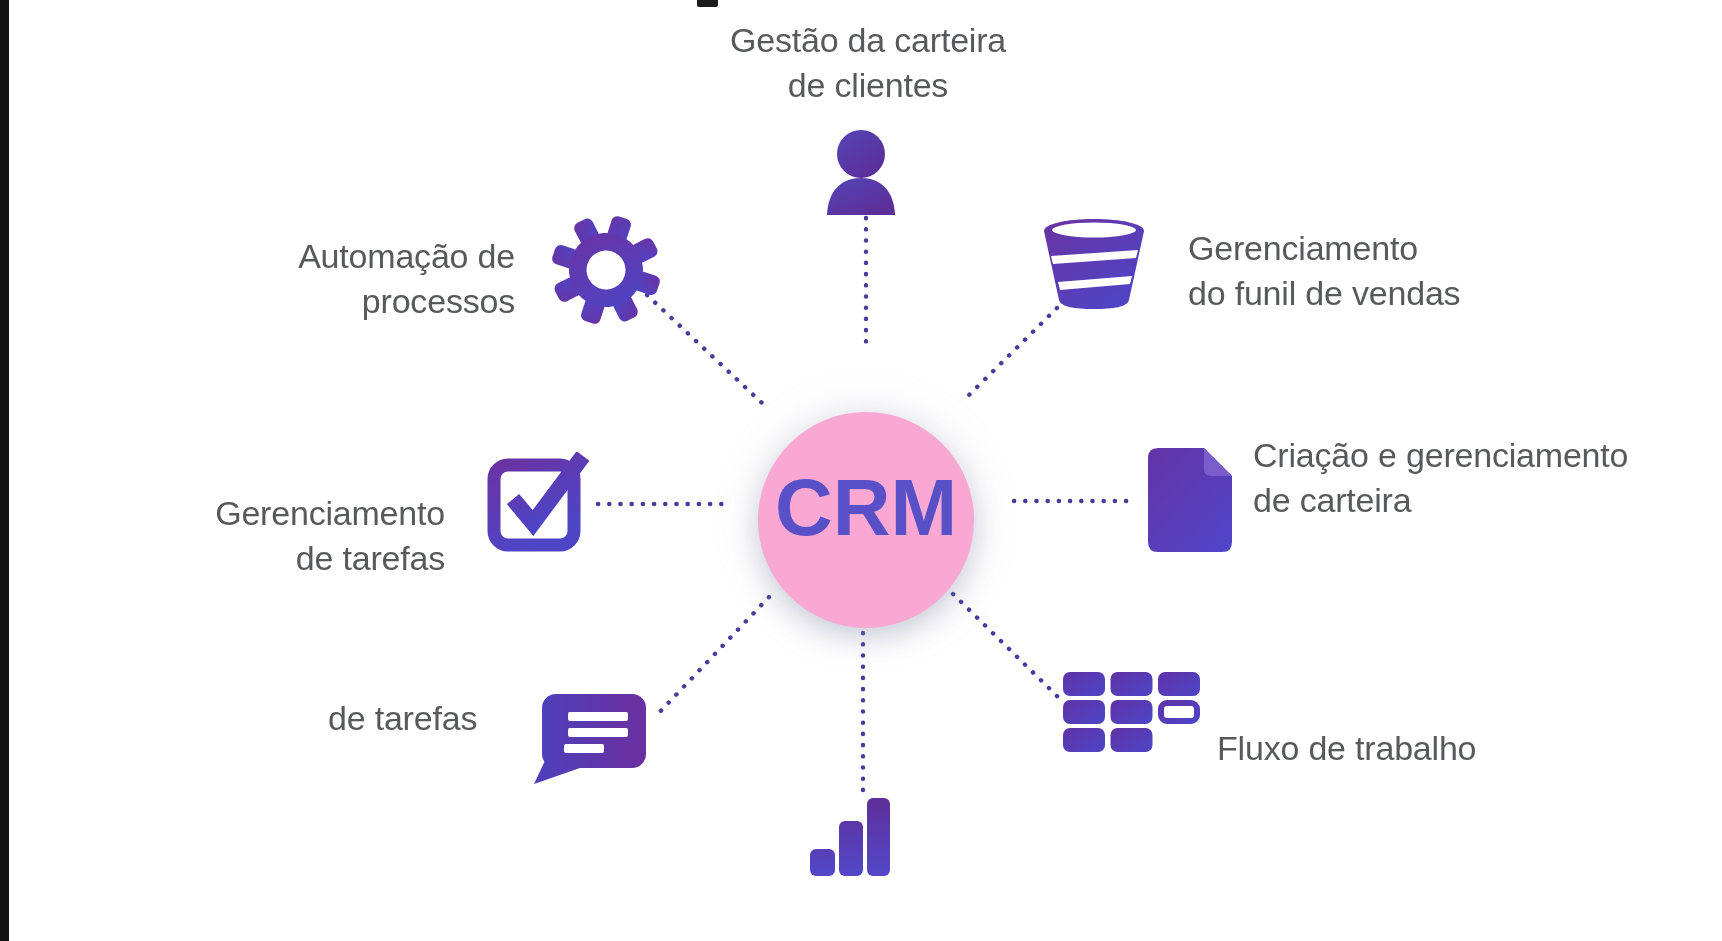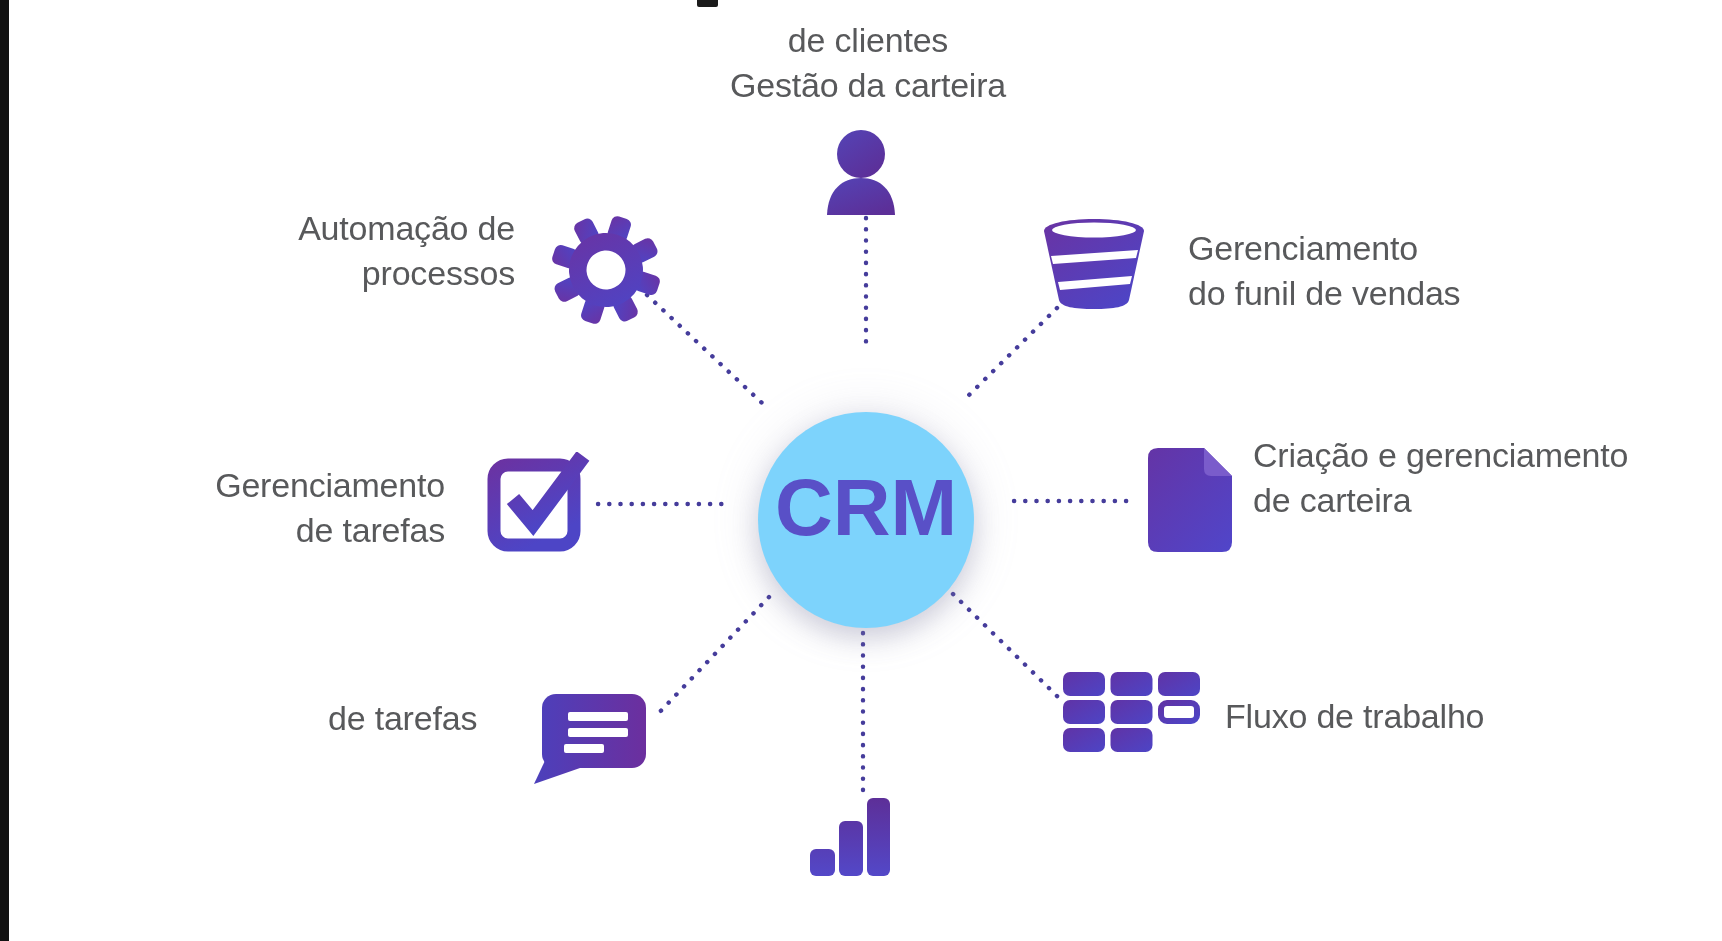--- a/index.html
+++ b/index.html
@@ -14,34 +14,34 @@
     position:absolute;left:0;top:0;width:9px;height:941px;
     background:#121212;
   }
   .top-smudge{
     position:absolute;left:697px;top:0;width:21px;height:7px;
     background:#1b1b1b;border-radius:0 0 2px 2px;
   }
   .connectors{position:absolute;left:0;top:0;pointer-events:none;}
   .center-circle{
     position:absolute;left:758px;top:412px;width:216px;height:216px;
-    border-radius:50%;background:#7dd3fc;
+    border-radius:50%;background:#f9a8d4;
     box-shadow:0 10px 26px rgba(128,128,158,.32), 0 0 48px rgba(150,150,185,.20);
     display:flex;align-items:center;justify-content:center;
   }
   .crm-text{
     font-size:80px;font-weight:700;color:#5950c7;
     letter-spacing:0;transform:translateY(-12px);
   }
   .label{
     position:absolute;
     font-size:34px;line-height:45px;color:#58595b;
     letter-spacing:-0.2px;white-space:nowrap;
   }
-  .label.align-right{text-align:right;}
+  .label.align-right{text-align:right;margin-top:28px;}
   .label.align-center{text-align:center;}
   .icon{position:absolute;}
   .icon svg{display:block;width:100%;height:100%;}
 </style>
 </head>
 <body>
 
 <div class="canvas">
 
   <div class="edge-bar"></div>
@@ -58,22 +58,22 @@
       <line x1="769" y1="597" x2="656" y2="716"></line>
       <line x1="953" y1="594" x2="1058" y2="697"></line>
     </g>
   </svg>
 
   <div class="center-circle">
     <span class="crm-text">CRM</span>
   </div>
 
   <div class="label align-center" style="left:618px;top:18px;width:500px;">
+    <span style="display:block">Gestão da carteira</span>
     <span style="display:block">de clientes</span>
-    <span style="display:block">Gestão da carteira</span>
   </div>
   <div class="icon" style="left:826px;top:127px;width:74px;height:88px;">
     <svg viewBox="0 0 74 88">
       <defs>
           <linearGradient id="g-user" x1="0" y1="0" x2="0.7" y2="1">
         <stop offset="0" stop-color="#5444b6"></stop>
             <stop offset="1" stop-color="#5c2f98"></stop>
       </linearGradient>
         </defs>
       <circle cx="35" cy="27" r="24" fill="url(#g-user)"></circle>
@@ -193,21 +193,21 @@
         <rect x="47.5" y="0" width="42" height="24" rx="7"></rect>
         <rect x="95" y="0" width="42" height="24" rx="7"></rect>
         <rect x="0" y="28" width="42" height="24" rx="7"></rect>
         <rect x="47.5" y="28" width="42" height="24" rx="7"></rect>
         <rect x="0" y="56" width="42" height="24" rx="7"></rect>
         <rect x="47.5" y="56" width="42" height="24" rx="7"></rect>
       </g>
       <rect x="98" y="31" width="36" height="18" rx="6" fill="#ffffff" stroke="url(#g-grid)" stroke-width="6"></rect>
     </svg>
   </div>
-  <div class="label" style="left:1217px;top:694px;margin-left:8px;">
+  <div class="label" style="left:1217px;top:726px;">
     <span style="display:block">Fluxo de trabalho</span>
   </div>
 
   <div class="icon" style="left:810px;top:798px;width:80px;height:78px;">
     <svg viewBox="0 0 80 78">
       <defs>
           <linearGradient id="g-bars" gradientUnits="userSpaceOnUse" x1="40" y1="0" x2="40" y2="78">
         <stop offset="0" stop-color="#5d2f98"></stop>
             <stop offset="1" stop-color="#5348c8"></stop>
       </linearGradient>

